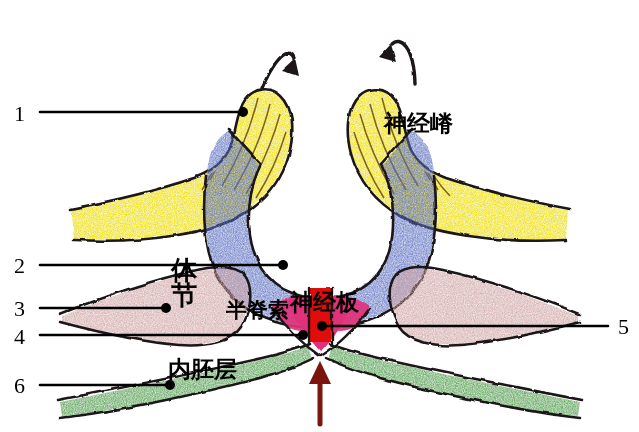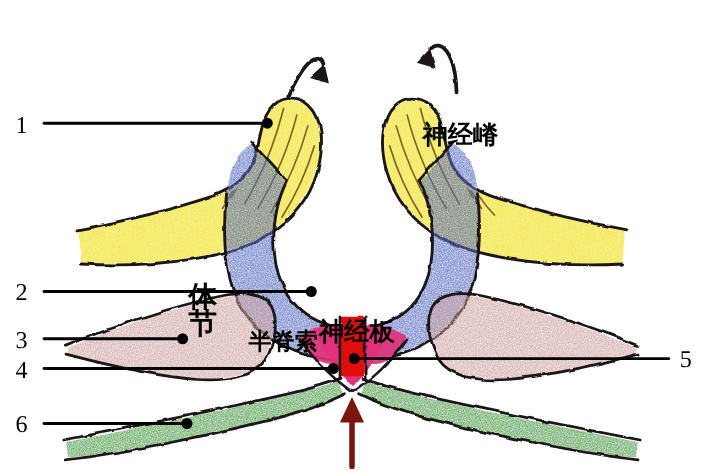--- a/index.html
+++ b/index.html
@@ -273,14 +273,15 @@
 
   <div class="cnlabel cn-lg" style="left:374px;top:112px;padding-left:10px;">神经嵴</div>
 
   <div class="cnlabel cn-lg" style="left:290px;top:255px;margin-top:36px;">神经板</div>
 
   <div class="cn-vert" style="left:170px;top:258px;">体节</div>
 
   <div class="cnlabel cn-md" style="left:226px;top:300px;">半脊索</div>
 
 
+  <div class="cnlabel cn-lg" style="left:168px;top:358px;">内胚层</div>
 
 </div>
 
 </body></html>

